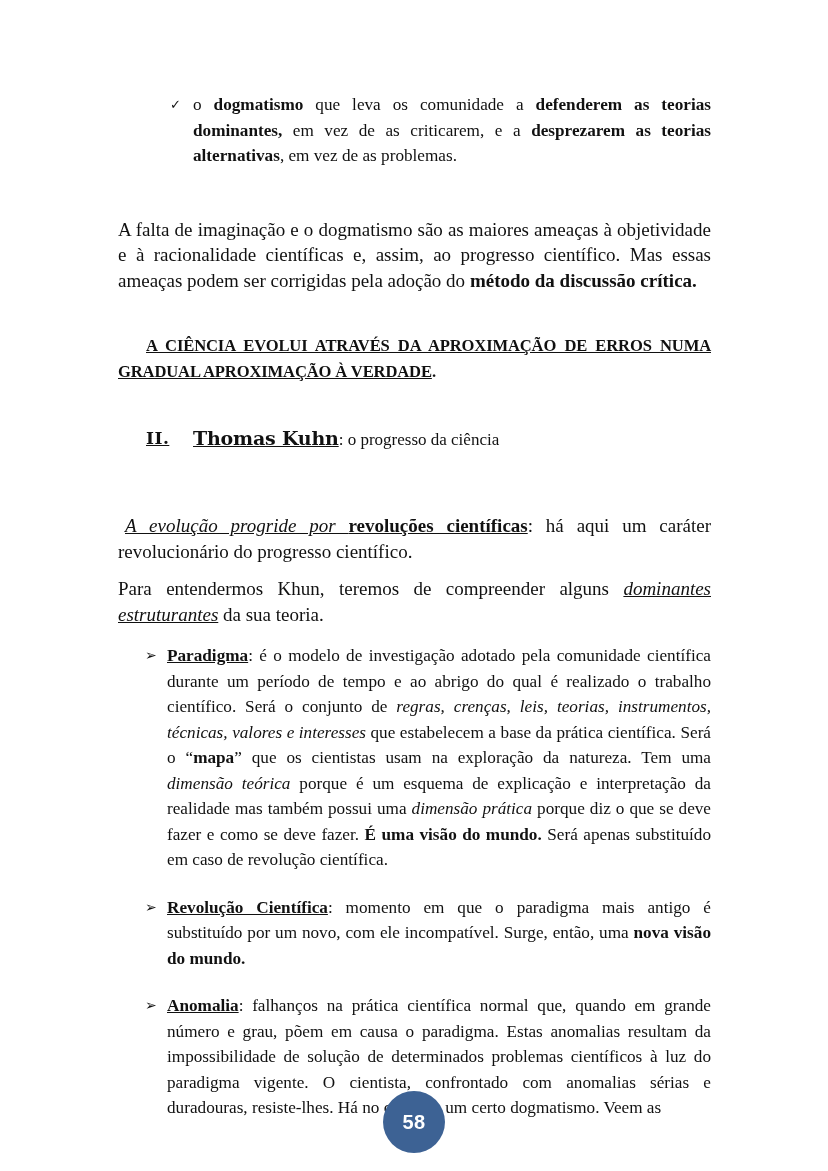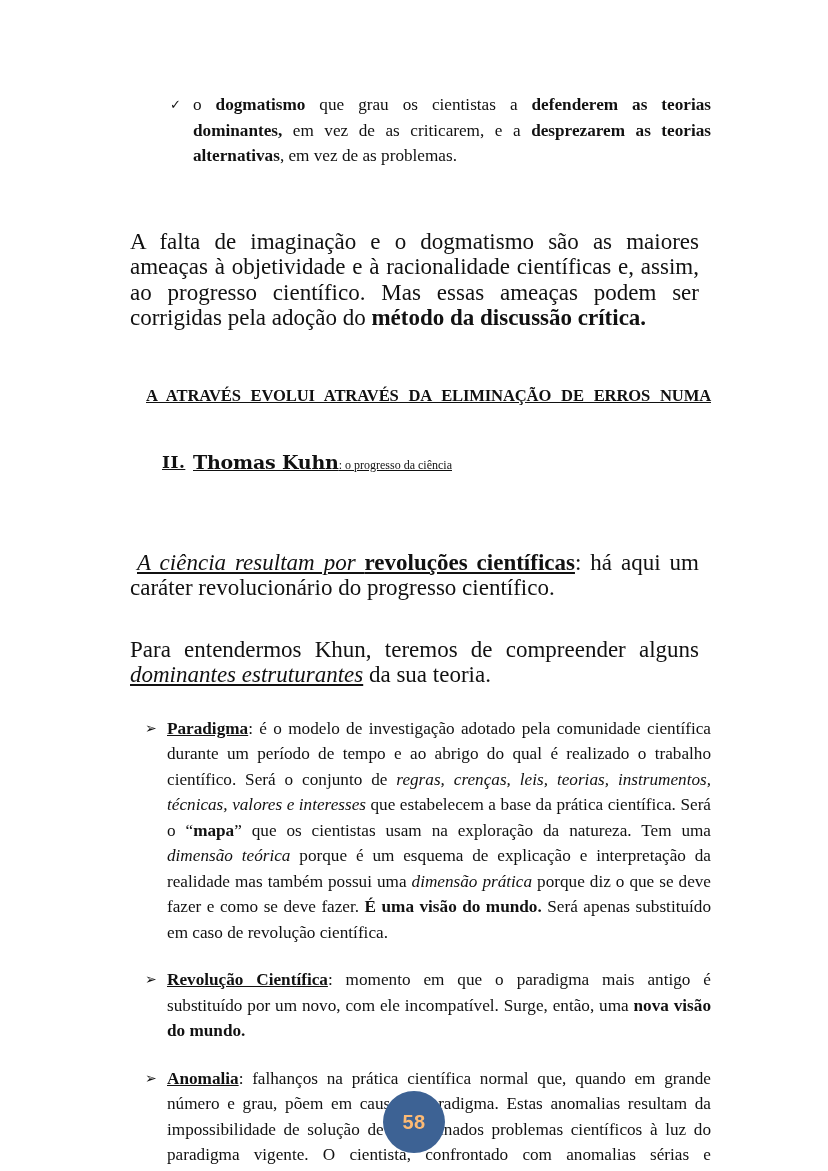--- a/index.html
+++ b/index.html
@@ -27,25 +27,25 @@
 
   .content {
     position: absolute;
     left: 118px;
     top: 92px;
     width: 593px;
   }
 
   
   .para {
-    font-size: 23px;
+    font-size: 19px;
     line-height: 25.5px;
     text-align: justify;
     text-justify: inter-word;
-    margin: 12px;
+    margin: 0;
     hyphens: none;
   }
 
   b, .b { font-weight: bold; }
   i, .i { font-style: italic; }
   .u { text-decoration: underline; }
   .iu { font-style: italic; text-decoration: underline; }
   .biu { font-weight: bold; text-decoration: underline; }
 
   
@@ -103,38 +103,37 @@
 
   
   .sec-heading {
     position: relative;
     padding-left: 75px;
     font-size: 18px;
     line-height: 26px;
   }
   .sec-heading .numeral {
     position: absolute;
-    left: 44px;
+    left: 28px;
     top: 0;
     font-weight: bold;
     text-decoration: underline;
     font-family: "DejaVu Serif", "Liberation Serif", serif;
     font-size: 17px;
     letter-spacing: 0.5px;
   }
   .slab {
     font-family: "DejaVu Serif", "Liberation Serif", serif;
     font-weight: bold;
     text-decoration: underline;
     font-size: 19px;
     letter-spacing: -0.2px;
   }
   .sec-heading .rest {
-    font-size: 12px;
-    text-decoration: underline;
+    font-size: 17px;
   }
 
   
   .arrow-list {
     margin: 0;
     padding: 0;
     list-style: none;
   }
   .arrow-item {
     position: relative;
@@ -161,64 +160,67 @@
     position: absolute;
     left: 50%;
     transform: translateX(-50%);
     top: 1091px;
     width: 62px;
     height: 62px;
     border-radius: 50%;
     display: flex;
     align-items: center;
     justify-content: center;
-    color: #fdba74;
+    color: #ffffff;
     font-family: "Liberation Sans", "DejaVu Sans", sans-serif;
     font-weight: bold;
     font-size: 20px;
     letter-spacing: 0.5px;
   }
 </style>
 </head>
 <body style="background: rgb(255, 255, 255); color: rgb(17, 17, 17);">
 
 <div class="page">
 
   <div class="content">
 
     <ul class="check-list">
       <li class="check-item">
         <span class="marker">✓</span>
-        <span class="body"><span>o </span><span class="b">dogmatismo</span><span> que grau os cientistas a </span><span class="b">defenderem as teorias dominantes,</span><span> em vez de as criticarem, e a </span><span class="b">desprezarem as teorias alternativas</span><span>, em vez de as problemas.</span></span>
+        <span class="body"><span>o </span><span class="b">dogmatismo</span><span> que leva os comunidade a </span><span class="b">defenderem as teorias dominantes,</span><span> em vez de as criticarem, e a </span><span class="b">desprezarem as teorias alternativas</span><span>, em vez de as problemas.</span></span>
       </li>
     </ul>
 
     <div class="gap-48"></div>
 
     <p class="para"><span>A falta de imaginação e o dogmatismo são as maiores ameaças à objetividade e à racionalidade científicas e, assim, ao progresso científico. Mas essas ameaças podem ser corrigidas  pela adoção do </span><span class="b">método da discussão crítica.</span></p>
 
     <div class="gap-40"></div>
 
     <div class="caps-heading">
-      <span class="caps-line-1 u">A ATRAVÉS EVOLUI ATRAVÉS DA ELIMINAÇÃO DE ERROS NUMA</span>
+      <span class="caps-line-1 u">A CIÊNCIA EVOLUI ATRAVÉS DA APROXIMAÇÃO DE ERROS NUMA</span>
+      <span class="caps-line-2">
+        <span class="u">GRADUAL APROXIMAÇÃO À VERDADE</span><span>.</span>
+      </span>
     </div>
 
     <div class="gap-40"></div>
 
     <div class="sec-heading">
       <span class="numeral">II.</span>
       <span class="slab">Thomas Kuhn</span><span class="rest">: o progresso da ciência</span>
     </div>
 
     <div class="gap-48"></div>
 
 
     <div class="gap-12"></div>
 
-    <p class="para para-indent"><span class="iu">A ciência resultam por </span><span class="biu">revoluções científicas</span><span>: há aqui um caráter revolucionário do progresso científico.</span></p>
+    <p class="para para-indent"><span class="iu">A evolução progride por </span><span class="biu">revoluções científicas</span><span>: há aqui um caráter revolucionário do progresso científico.</span></p>
 
     <div class="gap-12"></div>
 
     <p class="para"><span>Para entendermos Khun, teremos de compreender alguns </span><span class="iu">dominantes estruturantes</span><span> da sua teoria.</span></p>
 
     <div class="gap-16"></div>
 
     <ul class="arrow-list">
 
       <li class="arrow-item">

